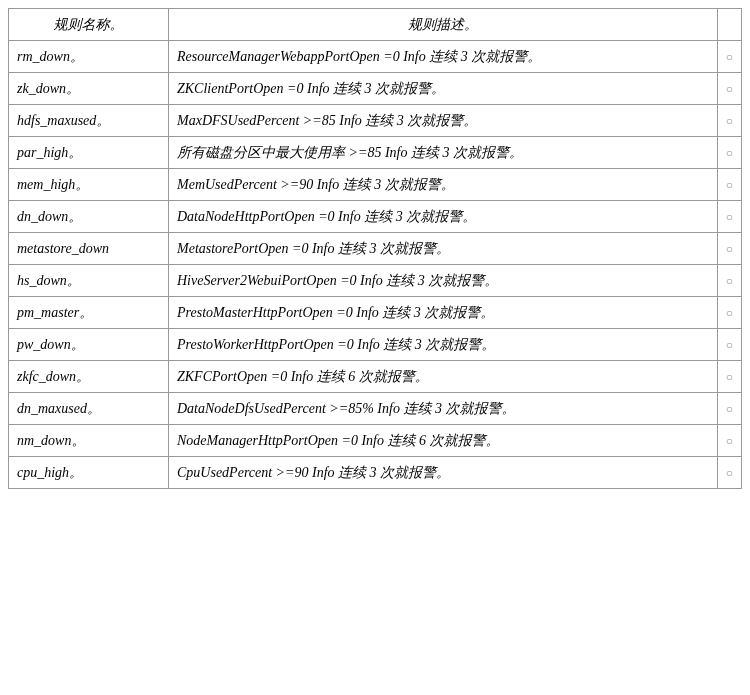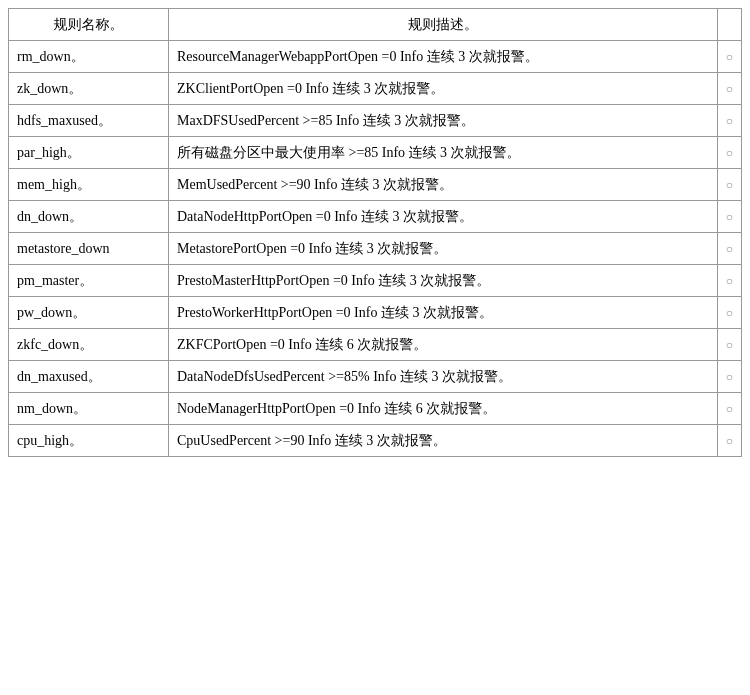--- a/index.html
+++ b/index.html
@@ -11,20 +11,21 @@
       background: #fff;
       font-family: "SimSun", "宋体", serif;
       font-size: 14px;
       color: #000;
       width: 750px;
       min-height: 695px;
     }
     .table-container {
       padding: 8px;
       width: 750px;
+      font-style: italic;
     }
     table {
       border-collapse: collapse;
       width: 100%;
       border: 1px solid #999;
     }
     th, td {
       border: 1px solid #999;
       padding: 5px 8px;
       vertical-align: middle;
@@ -99,20 +100,25 @@
           <td class="col-name">dn_down。</td>
           <td class="col-desc">DataNodeHttpPortOpen =0 Info 连续 3 次就报警。</td>
           <td class="col-action"><span class="edit-icon">○</span></td>
         </tr>
         <tr>
           <td class="col-name">metastore_down</td>
           <td class="col-desc">MetastorePortOpen =0 Info 连续 3 次就报警。</td>
           <td class="col-action"><span class="edit-icon">○</span></td>
         </tr>
         <tr>
+          <td class="col-name">hs_down。</td>
+          <td class="col-desc">HiveServer2WebuiPortOpen =0 Info 连续 3 次就报警。</td>
+          <td class="col-action"><span class="edit-icon">○</span></td>
+        </tr>
+        <tr>
           <td class="col-name">pm_master。</td>
           <td class="col-desc">PrestoMasterHttpPortOpen =0 Info 连续 3 次就报警。</td>
           <td class="col-action"><span class="edit-icon">○</span></td>
         </tr>
         <tr>
           <td class="col-name">pw_down。</td>
           <td class="col-desc">PrestoWorkerHttpPortOpen =0 Info 连续 3 次就报警。</td>
           <td class="col-action"><span class="edit-icon">○</span></td>
         </tr>
         <tr>

